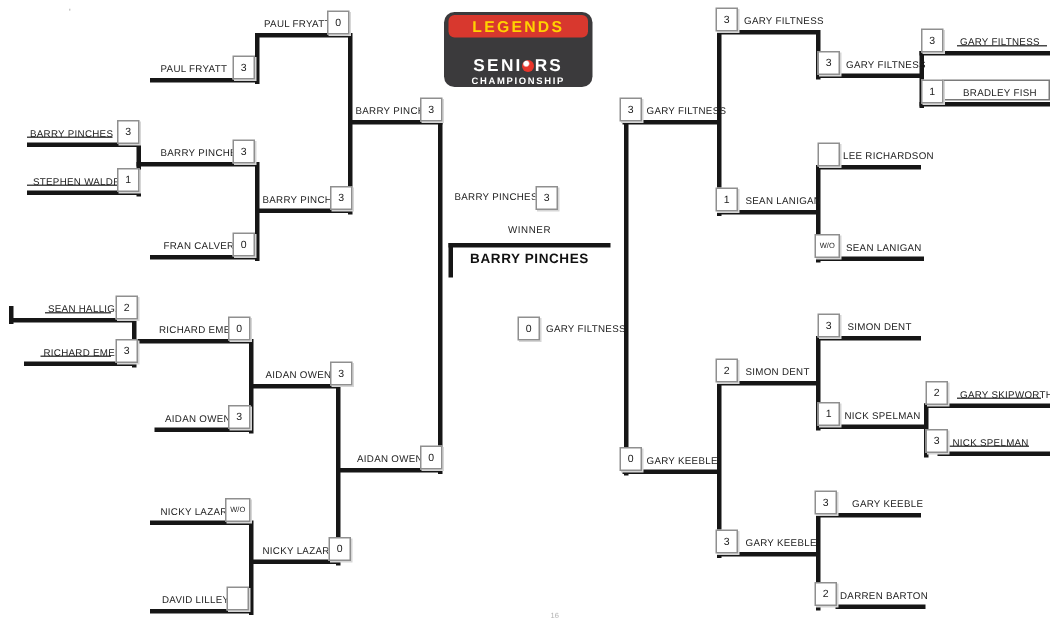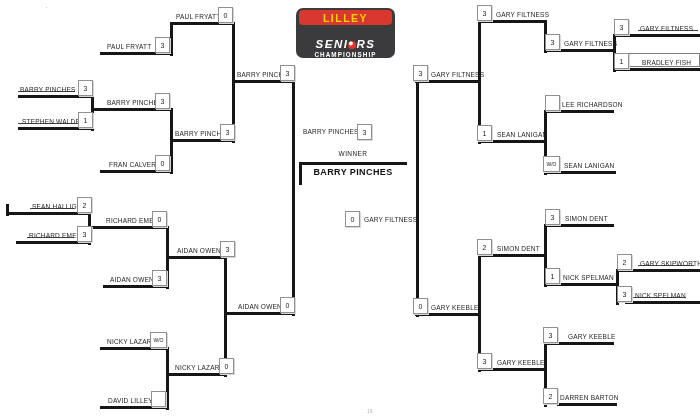--- a/index.html
+++ b/index.html
@@ -21,36 +21,36 @@
   #winner-name{position:absolute;left:299px;top:167px;width:108px;text-align:center;
          font-size:9px;font-weight:bold;color:#111;letter-spacing:.4px;}
   
   #logo{position:absolute;left:296px;top:8px;width:99px;height:50px;background:#3b3a3c;
         border-radius:7px;z-index:5;}
   #logo .band{position:absolute;left:3px;top:2px;right:3px;height:15px;background:#d8382e;
         border-radius:4px;display:flex;align-items:center;justify-content:center;}
   #logo .band span{color:#ffd200;font-weight:bold;font-size:10.5px;letter-spacing:1.5px;}
   #logo .lw{position:absolute;left:0;width:100%;text-align:center;color:#fff;font-weight:bold;}
   #logo .w1{top:18px;font-size:12.5px;letter-spacing:2.5px;}
-  #logo .w2{top:30px;font-size:11.5px;letter-spacing:1.5px;font-style:italic;}
+  #logo .w2{top:30px;font-size:11.5px;letter-spacing:1.5px;}
   #logo .w3{top:43px;font-size:6.3px;letter-spacing:1.1px;}
   .ball{display:inline-block;width:9px;height:9px;border-radius:50%;vertical-align:-1px;
         background:radial-gradient(circle at 35% 30%, #ffffff 0, #ffffff 1.5px, #e8352b 2.5px);}
   .w2 .ball{width:8px;height:8px;}
   .mark{position:absolute;color:#9a9a9a;font-size:6px;}
   #footer-mark{font-size:5px;color:#b3b3b3;}
 </style>
 </head>
 <body>
 
 <div id="stage">
 
   <div id="logo">
     <div class="band">
-      <span>LILLEY</span>
+      <span>LEGENDS</span>
     </div>
     <div class="lw w2">SENI<span class="ball"></span>RS</div>
     <div class="lw w3">CHAMPIONSHIP</div>
   </div>
 
   <div id="winner-label">WINNER</div>
   <div id="winner-name">BARRY PINCHES</div>
 
   <div class="mark" style="left:46px;top:6px;">'</div>
   <div class="mark" id="footer-mark" style="left:367px;top:408px;">16</div>

